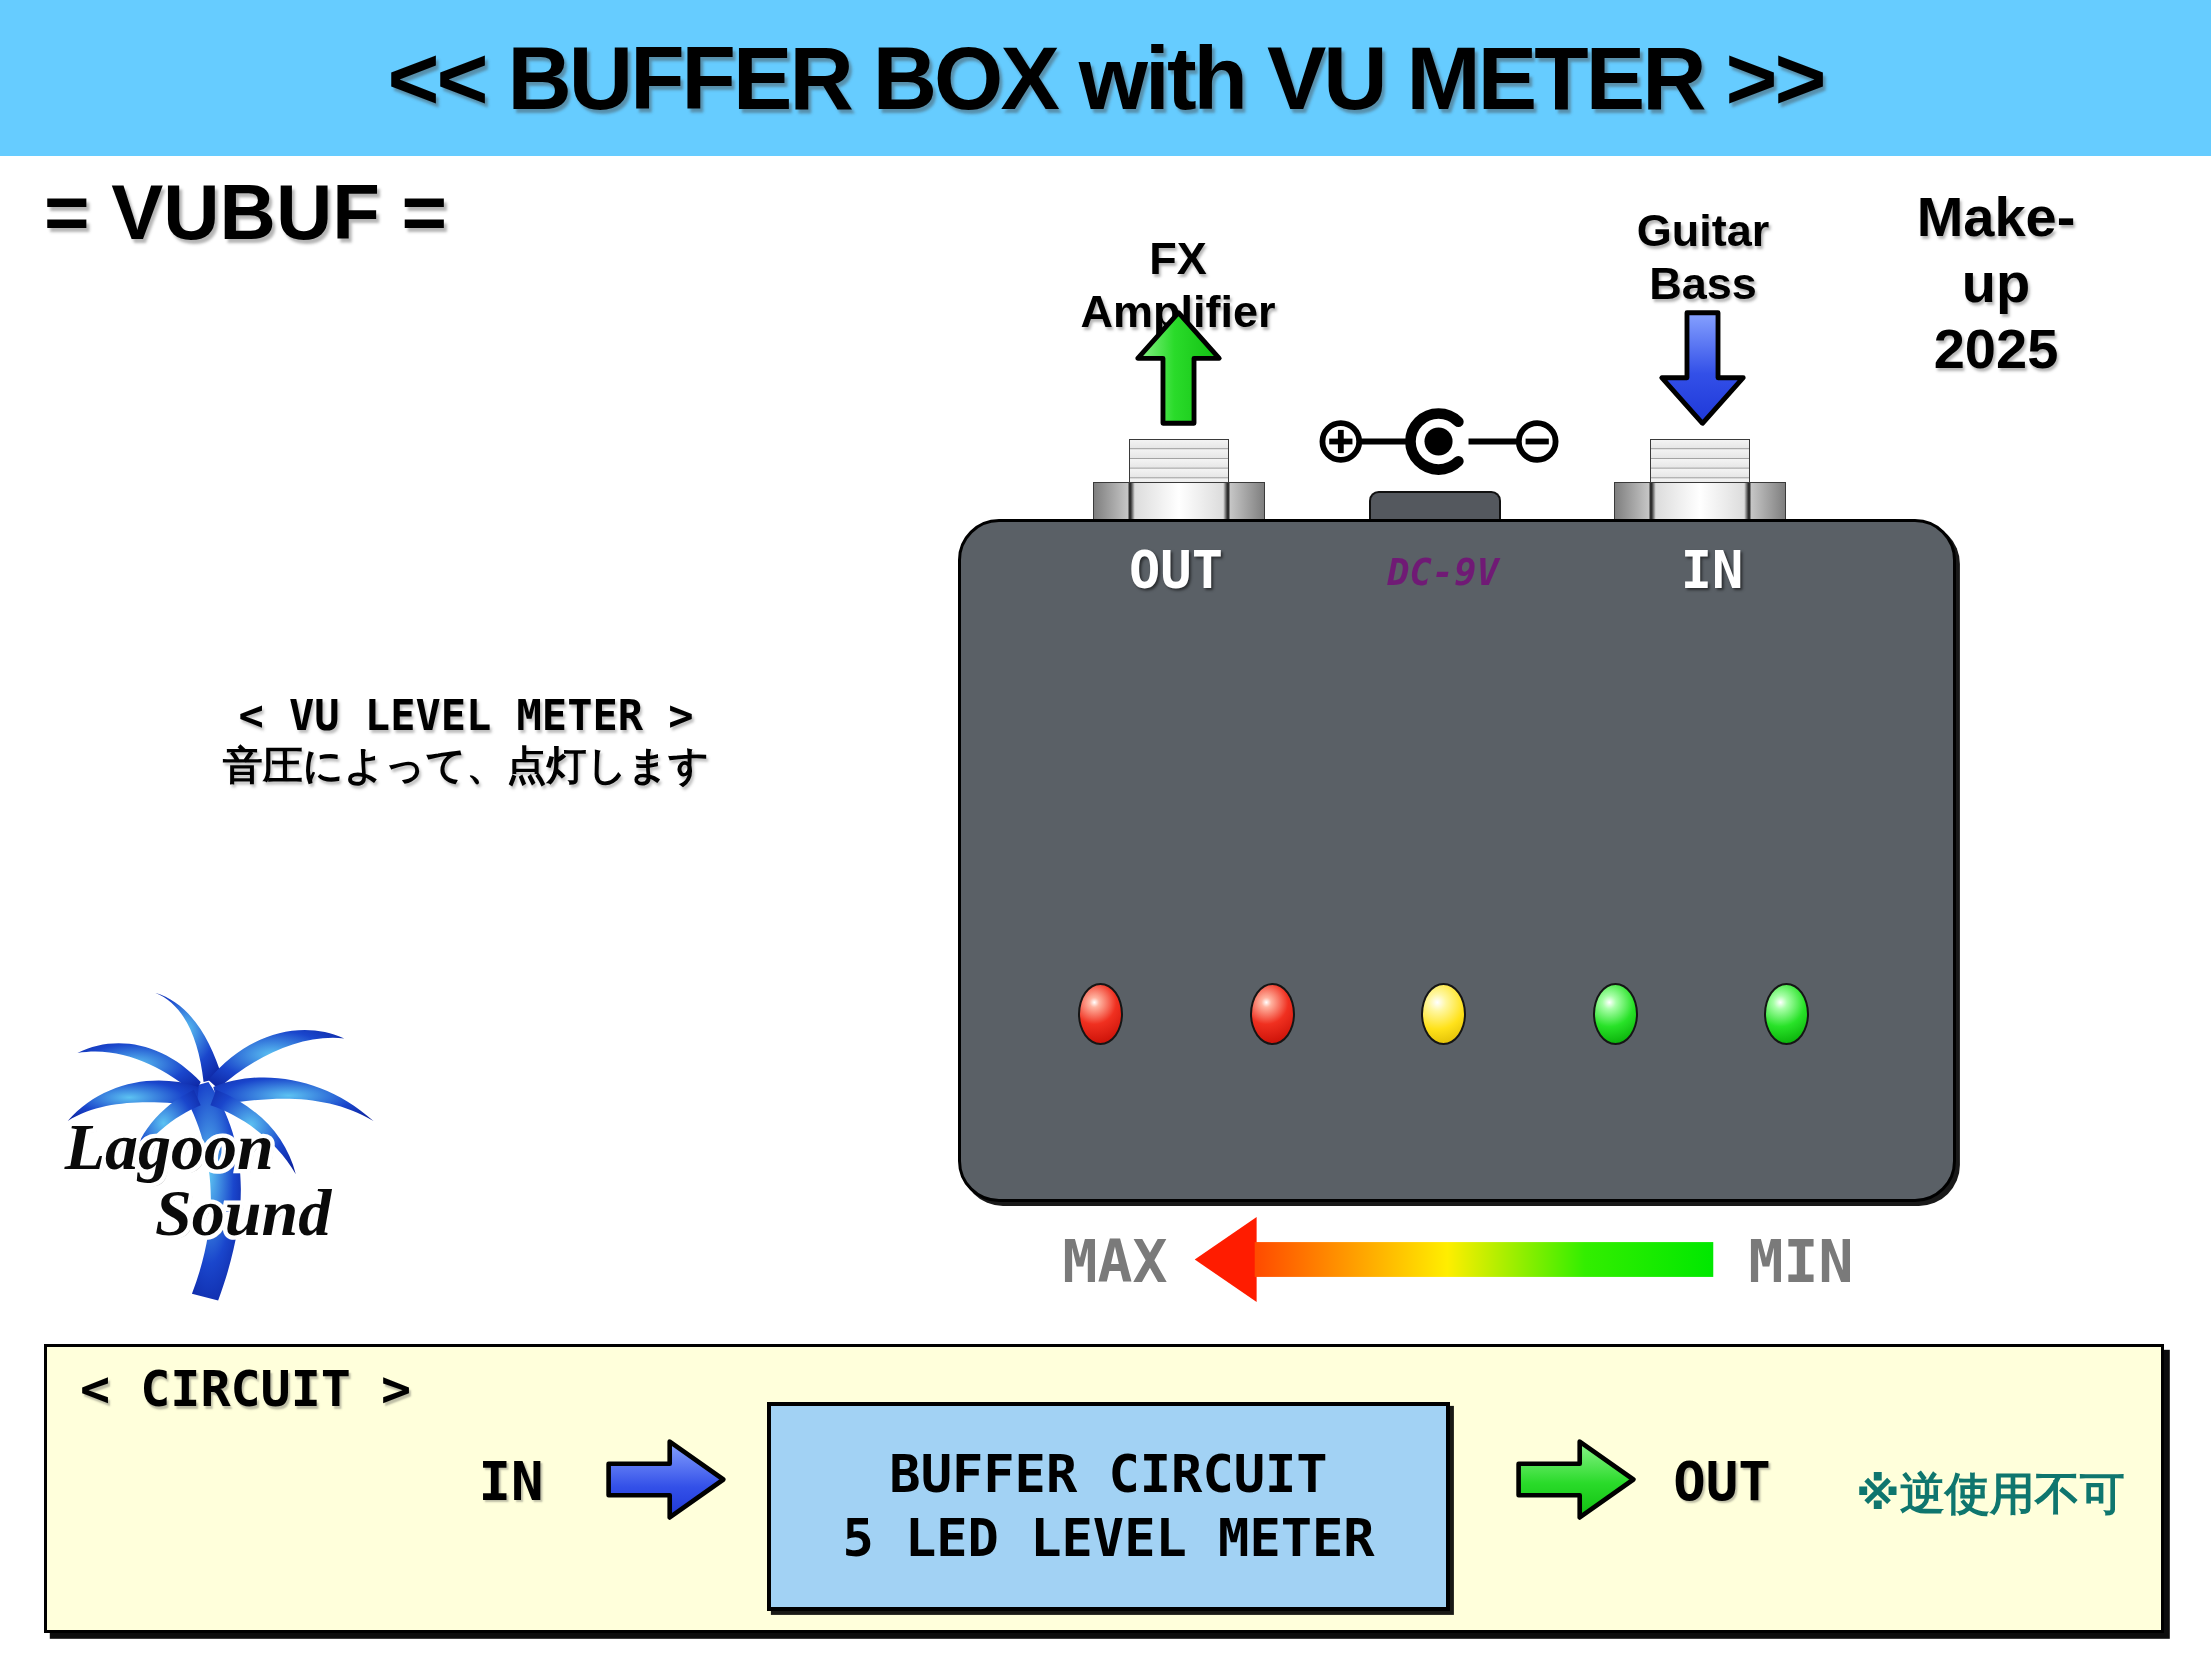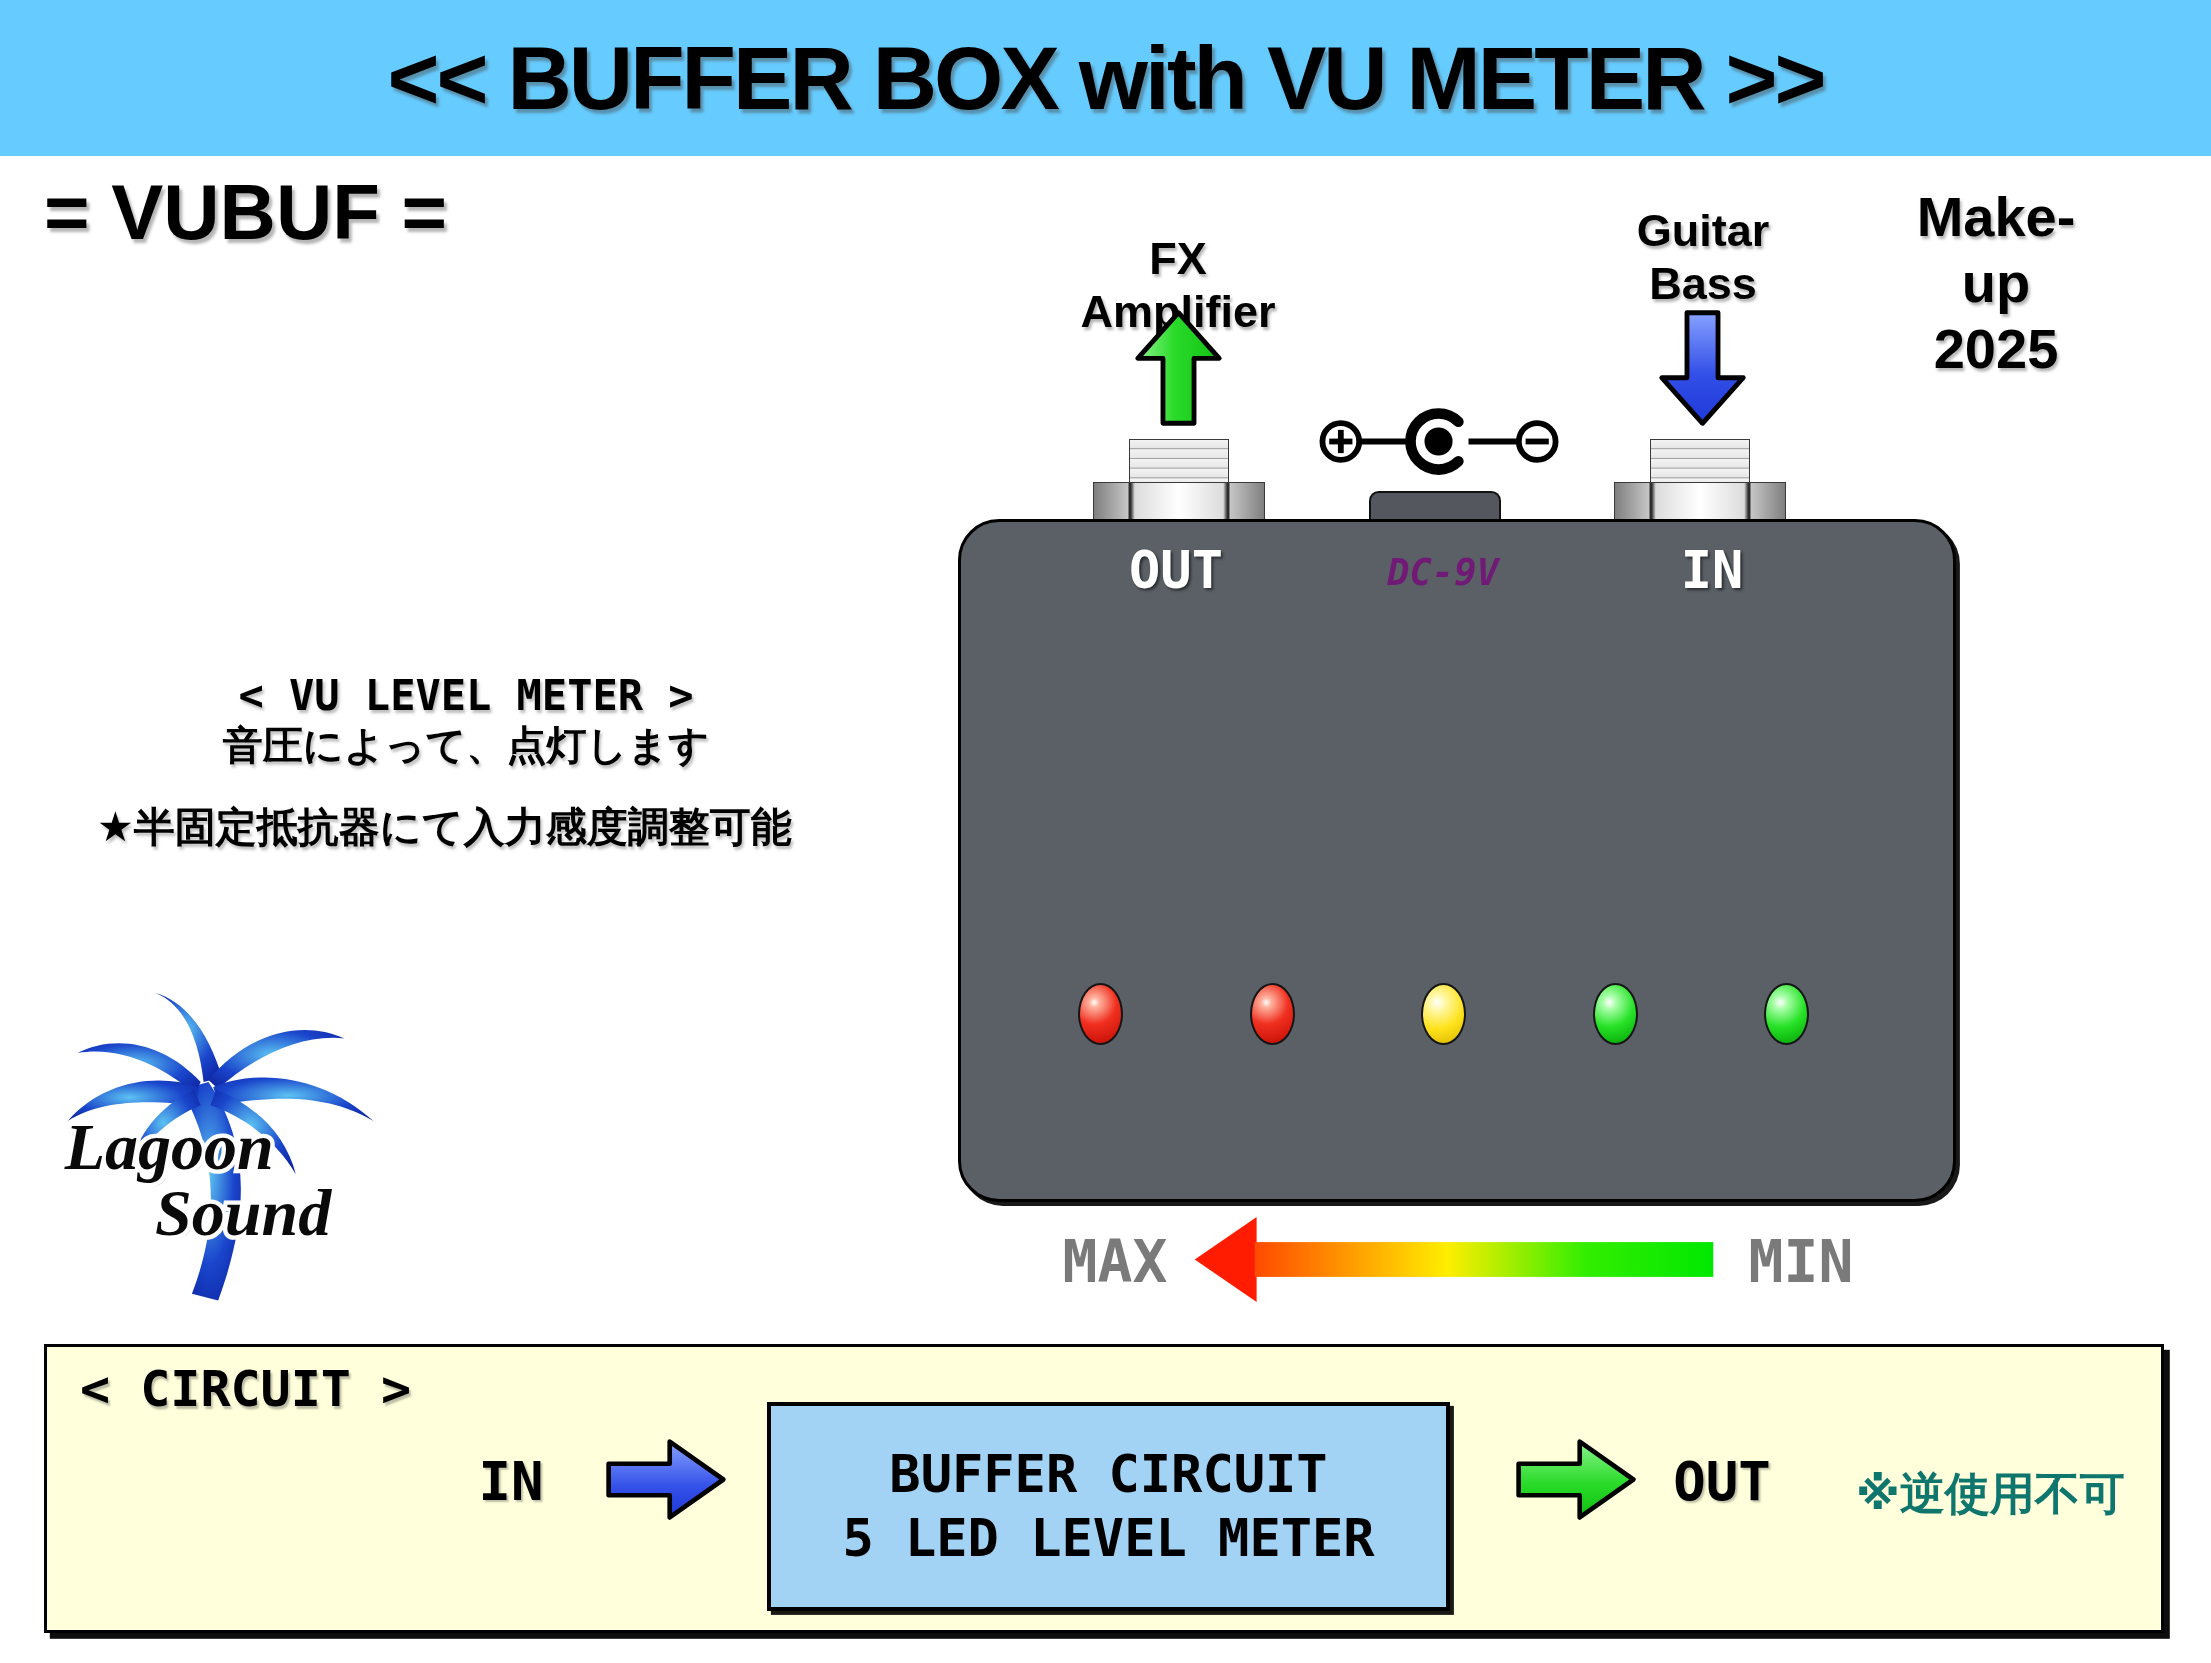--- a/index.html
+++ b/index.html
@@ -21,21 +21,21 @@
   .anno{font-weight:bold;color:#000;line-height:1.18;text-shadow:1.9px 2.9px 2.9px rgba(70,70,70,0.4);}
   #fx-label{left:1178px;top:190px;font-size:45px;margin-top:42px;}
   #guitar-label{left:1703px;top:204px;font-size:45px;}
   #makeup-label{left:1996px;top:184px;font-size:56px;}
 
   
   #vu-heading{left:466px;top:671px;font-size:42px;}
   #vu-desc{left:466px;top:718px;font-size:40px;}
   #adjust-note{left:97px;top:800px;font-size:41px;font-weight:bold;color:#000;
                text-shadow:1.9px 2.9px 2.9px rgba(70,70,70,0.35);}
-  .note-txt{font-weight:bold;color:#000;text-shadow:1.9px 2.9px 2.9px rgba(70,70,70,0.35);}
+  .note-txt{font-weight:bold;color:#000;text-shadow:1.9px 2.9px 2.9px rgba(70,70,70,0.35);margin-top:20px;}
 
   
   .jack-threads{position:absolute;width:100px;height:44px;box-sizing:border-box;
     border:1.9px solid #3a3a3a;
     background-image:repeating-linear-gradient(180deg,#f3f3f3 0px,#e7e7e7 7.8px,#9a9a9a 8.7px,#f3f3f3 9.7px);
     background-color:#ededed;z-index:1;}
   .jack-nut{position:absolute;width:172px;height:39px;box-sizing:border-box;border:1.9px solid #3a3a3a;z-index:1;
     background:linear-gradient(90deg,#7f7f7f 0%,#c6c6c6 20%,#2e2e2e 20.6%,#2e2e2e 21.6%,#dcdcdc 24%,#ffffff 50%,#dcdcdc 76%,#2e2e2e 78.4%,#2e2e2e 79.4%,#c6c6c6 80%,#7f7f7f 100%);}
   #dc-bump{left:1369px;top:491px;width:132px;height:31px;box-sizing:border-box;z-index:1;
     background:#54585e;border:2.9px solid #111;border-bottom:none;border-radius:9.7px 9.7px 0 0;}
@@ -166,21 +166,20 @@
         <stop offset="1" stop-color="#00e800"></stop>
       </linearGradient>
     </defs>
     <polygon points="2,46 66,2 66,90" fill="#ff1c00"></polygon>
     <rect x="64" y="28" width="474" height="36" fill="url(#gMeter)"></rect>
   </svg>
   <div class="scale-word mono ctr" style="left:1801px;top:1228px;">MIN</div>
 
   <div id="vu-heading" class="abs ctr mono note-txt">&lt; VU LEVEL METER &gt;</div>
   <div id="vu-desc" class="abs ctr note-txt">音圧によって、点灯します</div>
-  <div id="adjust-note" class="abs note-txt">★半固定抵抗器にて入力感度調整可能</div>
 
   <svg class="abs" style="left:53px;top:985px;" width="340" height="330" viewBox="0 0 350 340">
     <defs>
       <radialGradient id="palmG" cx="0.47" cy="0.42" r="0.75">
         <stop offset="0" stop-color="#5cc2f2"></stop>
         <stop offset="0.55" stop-color="#1a46cc"></stop>
         <stop offset="1" stop-color="#0a1e99"></stop>
       </radialGradient>
     </defs>
     <g fill="url(#palmG)">

